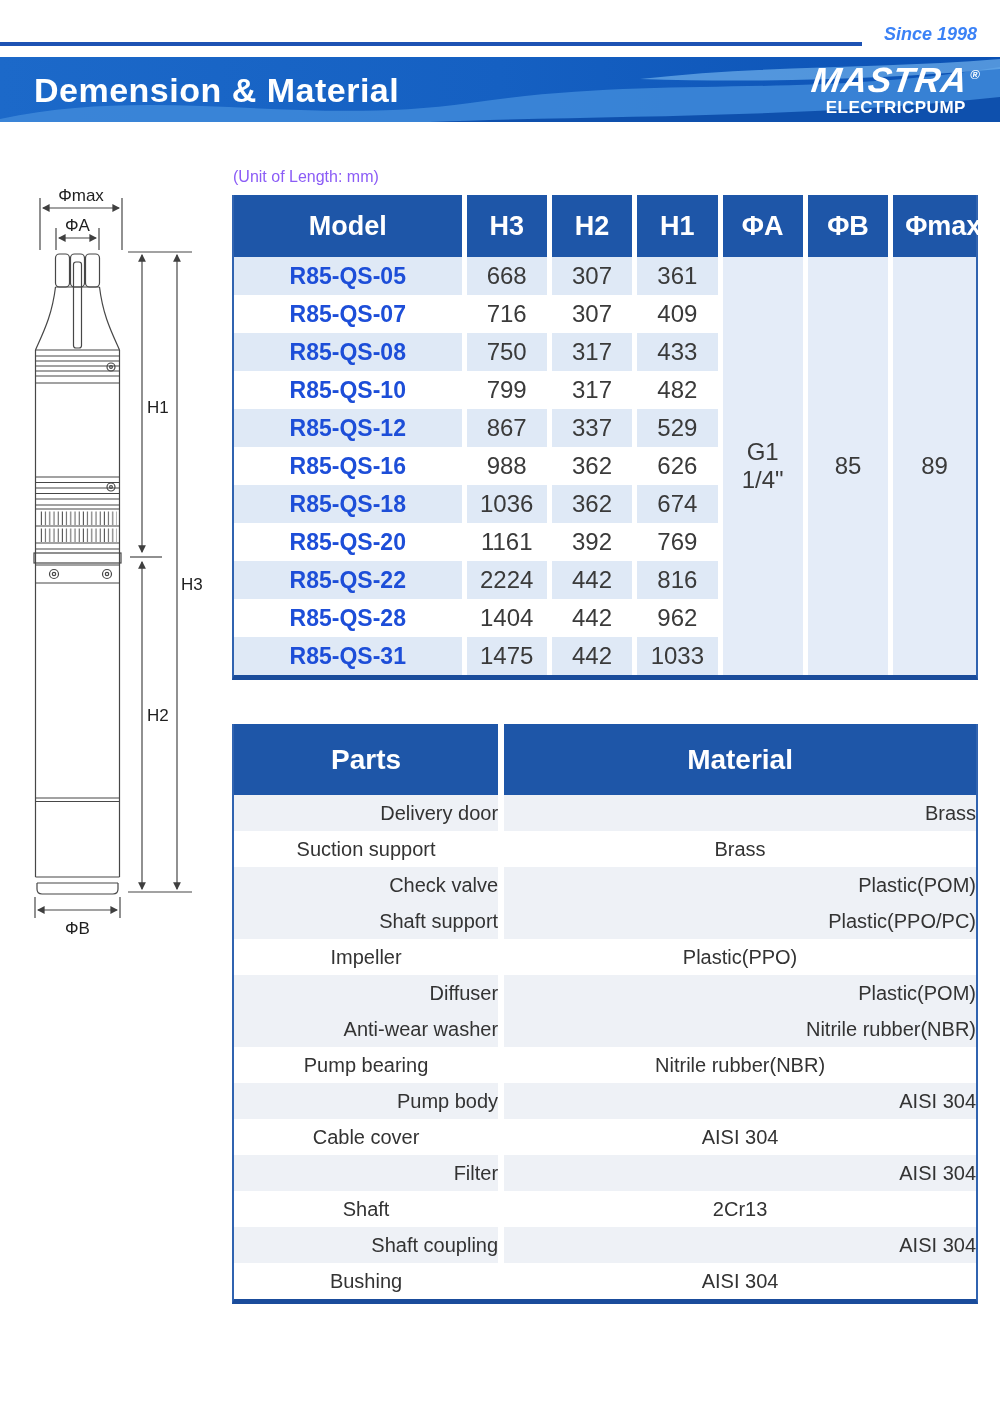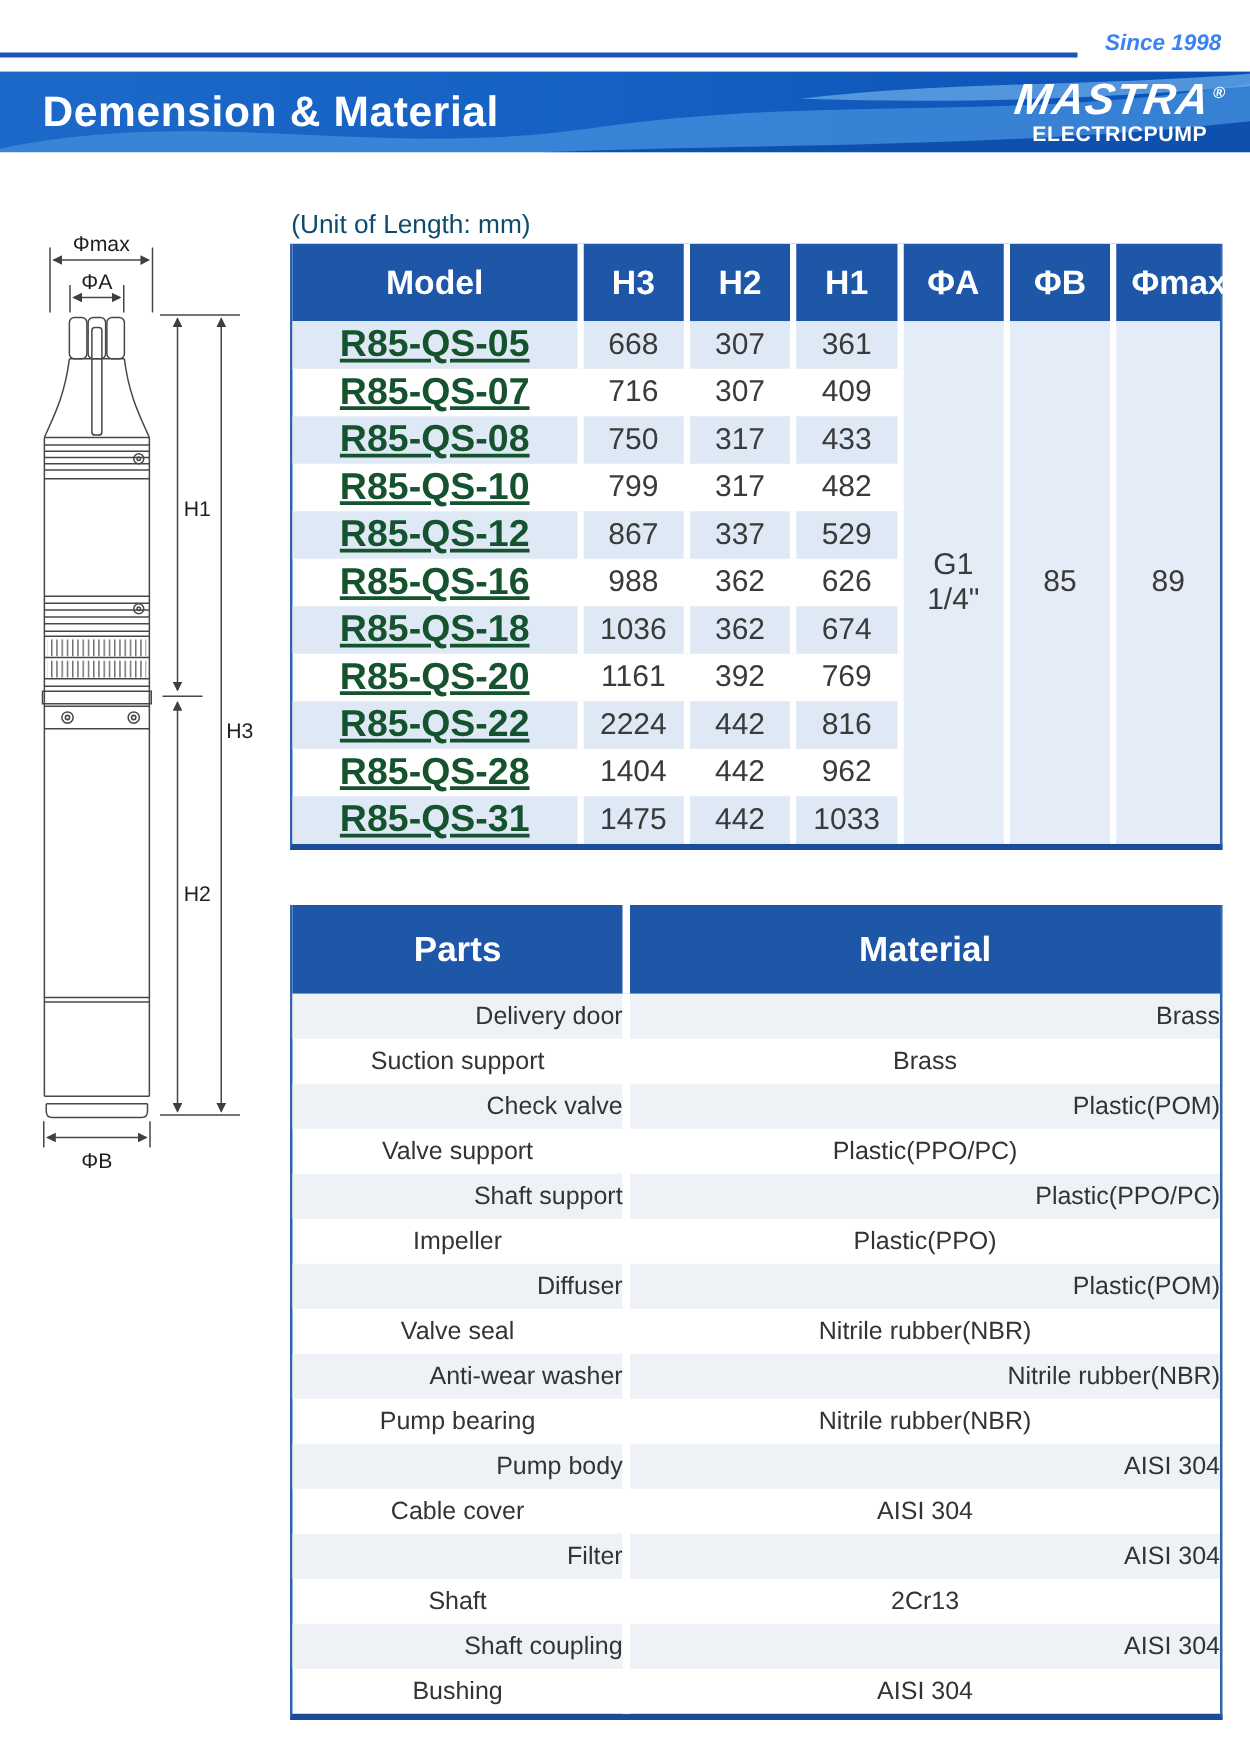--- a/index.html
+++ b/index.html
@@ -16,39 +16,39 @@
   .banner svg.bg{position:absolute;left:0;top:0;width:100%;height:100%;}
   .banner-title{position:absolute;left:34px;top:50%;transform:translateY(-50%);
                 font-size:34px;font-weight:bold;color:#ffffff;letter-spacing:.5px;white-space:nowrap;}
   .logo{position:absolute;right:20px;top:5px;text-align:center;color:#fff;}
   .logo-word{font-size:35px;font-weight:bold;font-style:italic;letter-spacing:1px;line-height:1.0;
              transform:skewX(-8deg);}
   .logo-word .reg{font-size:13px;font-style:normal;vertical-align:super;margin-left:2px;}
   .logo-sub{font-size:17px;font-weight:bold;letter-spacing:.5px;margin-top:1px;}
 
   
-  .unit-note{position:absolute;left:233px;top:168px;font-size:21px;color:#0c4a6e;}
+  .unit-note{position:absolute;left:233px;top:168px;font-size:16px;color:#8b5cf6;}
 
   
   .pump-svg{position:absolute;left:10px;top:170px;}
 
   
   .tbl-wrap{position:absolute;left:232px;width:746px;box-sizing:border-box;
             border-left:2px solid #3063b0;border-right:2px solid #3063b0;border-bottom:5px solid #1a4c9b;}
   table{border-collapse:collapse;width:100%;table-layout:fixed;}
   th{background:#1e56a8;color:#fff;font-weight:bold;text-align:center;padding:12px;}
   td{text-align:center;padding:0;color:#333;}
 
   
   .dim-wrap{top:195px;}
   .dim th{height:38px;font-size:27px;}
   .dim td{height:38px;font-size:24px;color:#3a3a3a;}
   .dim td,.dim th{border-right:5px solid #fff;}
   .dim .lastcol{border-right:none;}
-  .dim td.model{font-weight:bold;color:#14532d;font-size:30px;text-decoration:underline;}
+  .dim td.model{font-weight:bold;color:#1d4ed8;font-size:23px;}
   .dim tr.odd td.model,.dim tr.odd td.num{background:#dfe9f6;}
   .dim td.merged{background:#e4ecf8;}
 
   
   .parts-wrap{top:724px;}
   .parts th{height:47px;font-size:28px;margin-left:36px;}
   .parts td{height:36px;font-size:20px;color:#333;}
   .parts td,.parts th{border-right:6px solid #fff;}
   .parts .lastcol{border-right:none;}
   .parts tr.odd td{background:#eef1f6;text-align:right;}
@@ -294,39 +294,31 @@
             <td class="lastcol">Brass</td>
           </tr>
           <tr class="even">
             <td>Suction support</td>
             <td class="lastcol">Brass</td>
           </tr>
           <tr class="odd">
             <td>Check valve</td>
             <td class="lastcol">Plastic(POM)</td>
           </tr>
-          <tr class="even">
-            <td>Valve support</td>
-            <td class="lastcol">Plastic(PPO/PC)</td>
-          </tr>
           <tr class="odd">
             <td>Shaft support</td>
             <td class="lastcol">Plastic(PPO/PC)</td>
           </tr>
           <tr class="even">
             <td>Impeller</td>
             <td class="lastcol">Plastic(PPO)</td>
           </tr>
           <tr class="odd">
             <td>Diffuser</td>
             <td class="lastcol">Plastic(POM)</td>
-          </tr>
-          <tr class="even">
-            <td>Valve seal</td>
-            <td class="lastcol">Nitrile rubber(NBR)</td>
           </tr>
           <tr class="odd">
             <td>Anti-wear washer</td>
             <td class="lastcol">Nitrile rubber(NBR)</td>
           </tr>
           <tr class="even">
             <td>Pump bearing</td>
             <td class="lastcol">Nitrile rubber(NBR)</td>
           </tr>
           <tr class="odd">

